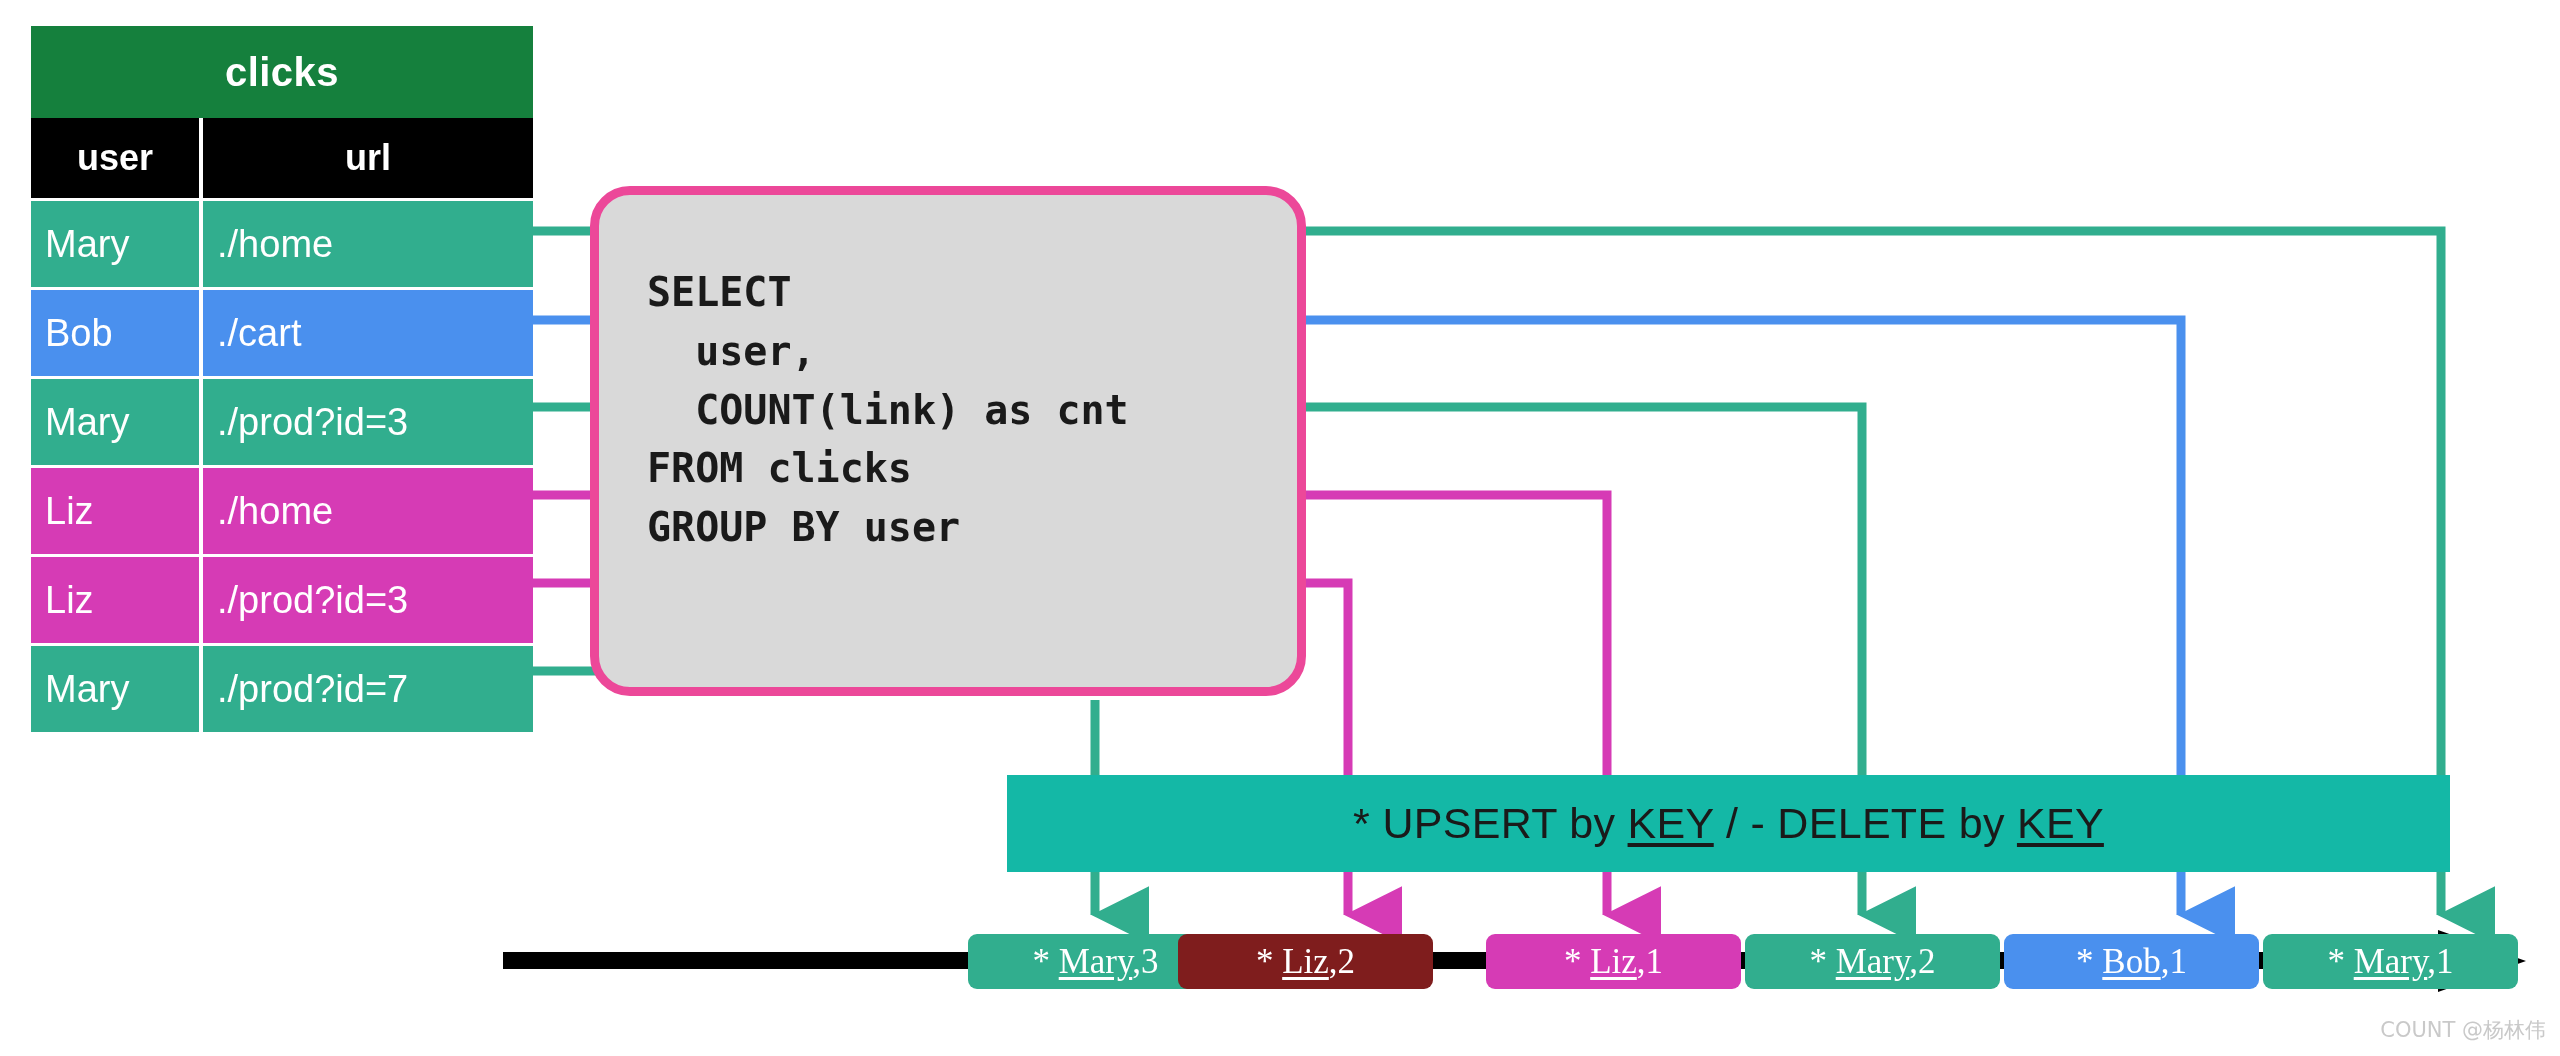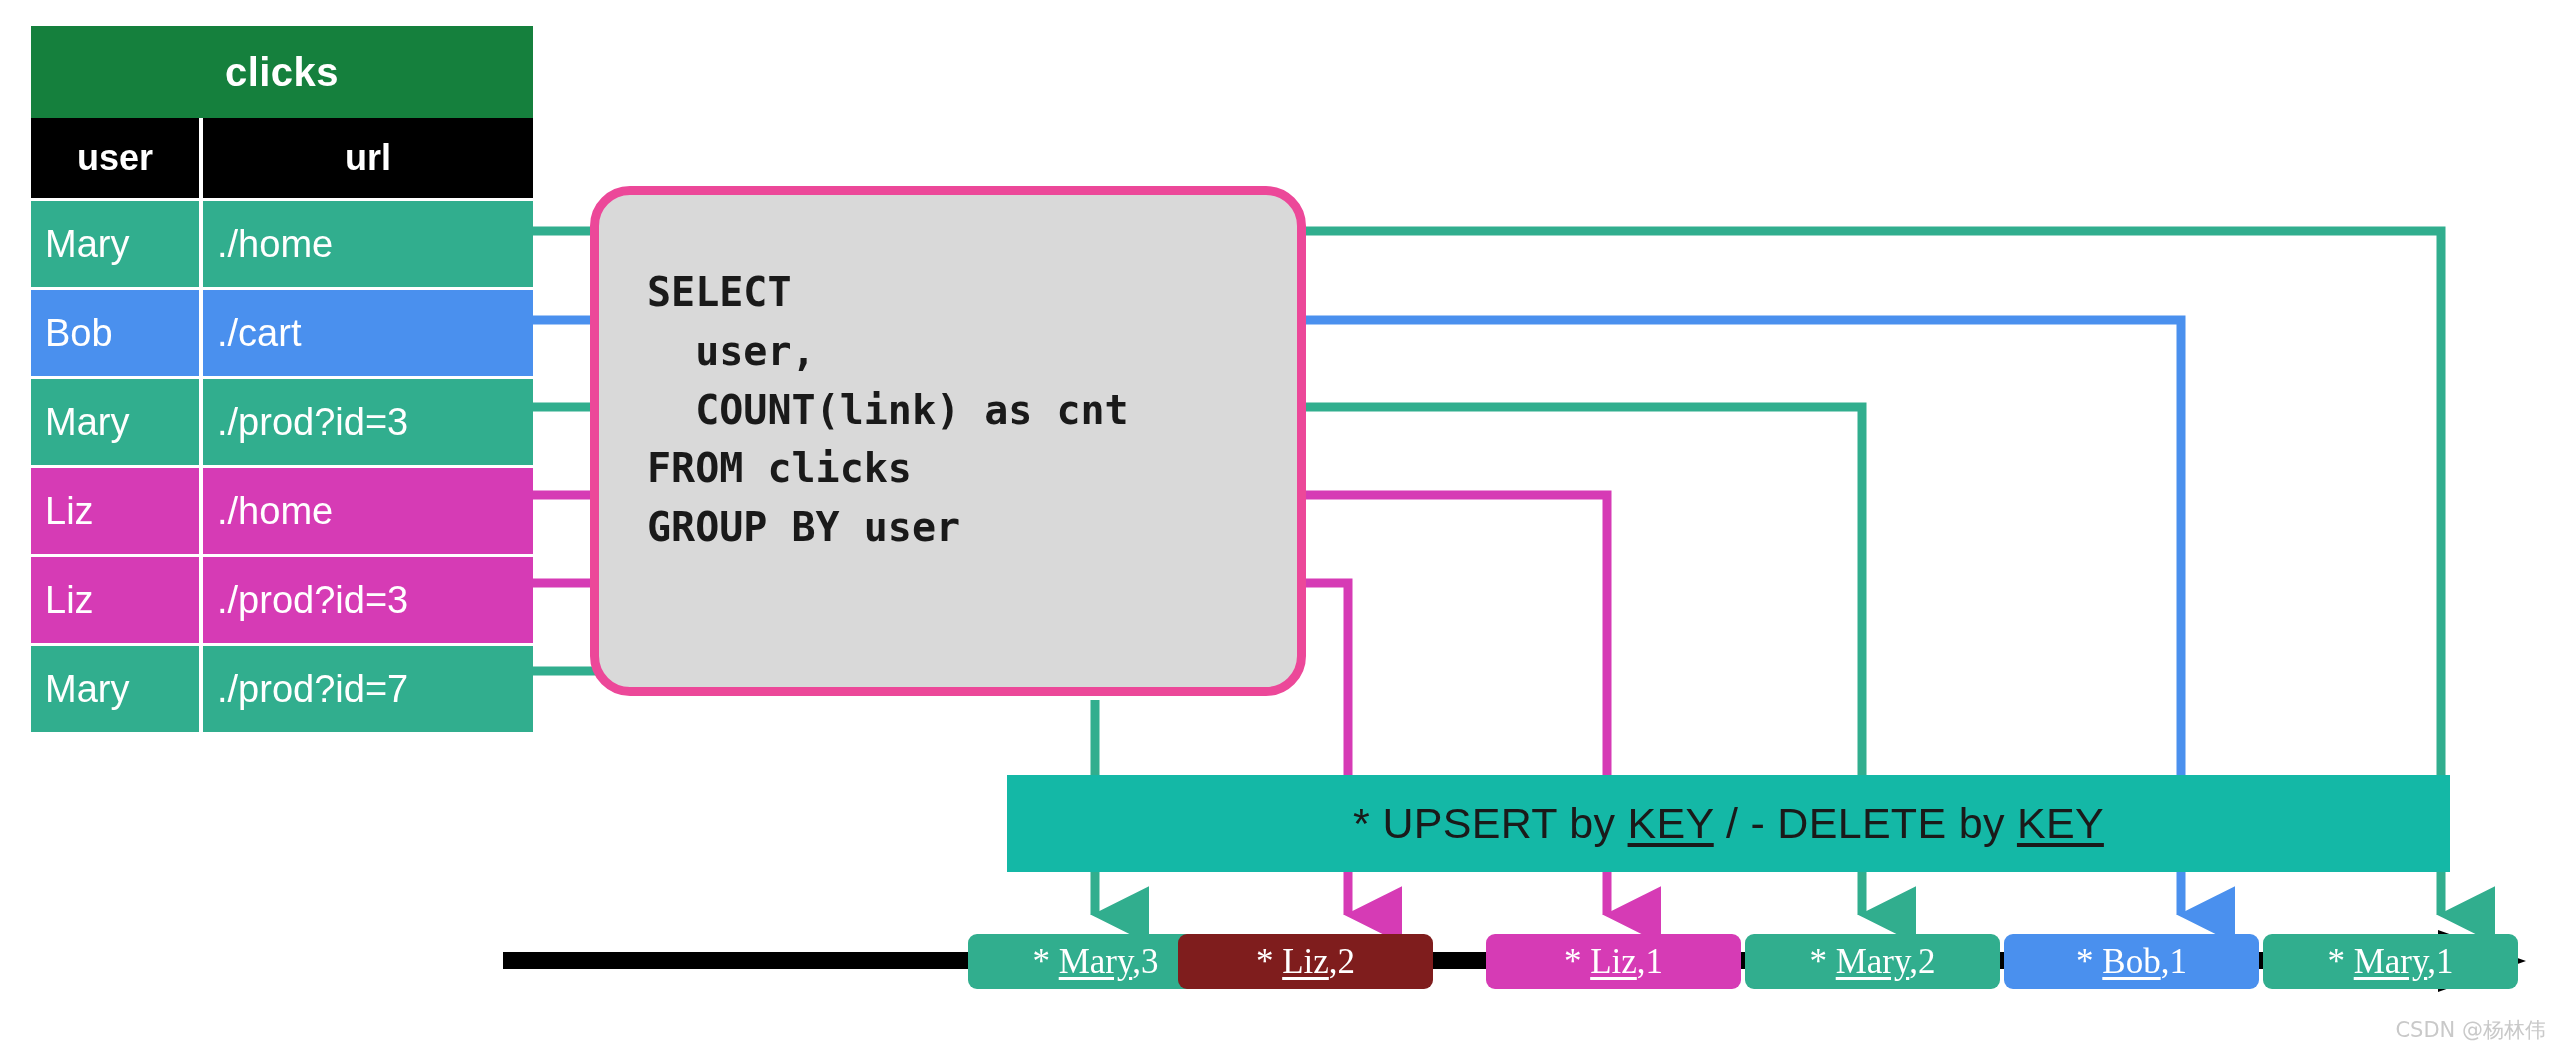--- a/index.html
+++ b/index.html
@@ -188,14 +188,14 @@
   <div id="stream-line"></div>
   <div id="stream-arrow"></div>
 
   <div class="evt" style="left:968px;  background:#31AE8E"><span>* <u>Mary</u>,3</span></div>
   <div class="evt" style="left:1178px; background:#7f1d1d"><span>* <u>Liz</u>,2</span></div>
   <div class="evt" style="left:1486px; background:#D63BB5"><span>* <u>Liz</u>,1</span></div>
   <div class="evt" style="left:1745px; background:#31AE8E"><span>* <u>Mary</u>,2</span></div>
   <div class="evt" style="left:2004px; background:#4A90EE"><span>* <u>Bob</u>,1</span></div>
   <div class="evt" style="left:2263px; background:#31AE8E"><span>* <u>Mary</u>,1</span></div>
 
-  <div id="watermark">CSDN @杨林伟</div>
+  <div id="watermark">COUNT @杨林伟</div>
 </div>
 
 </body></html>

